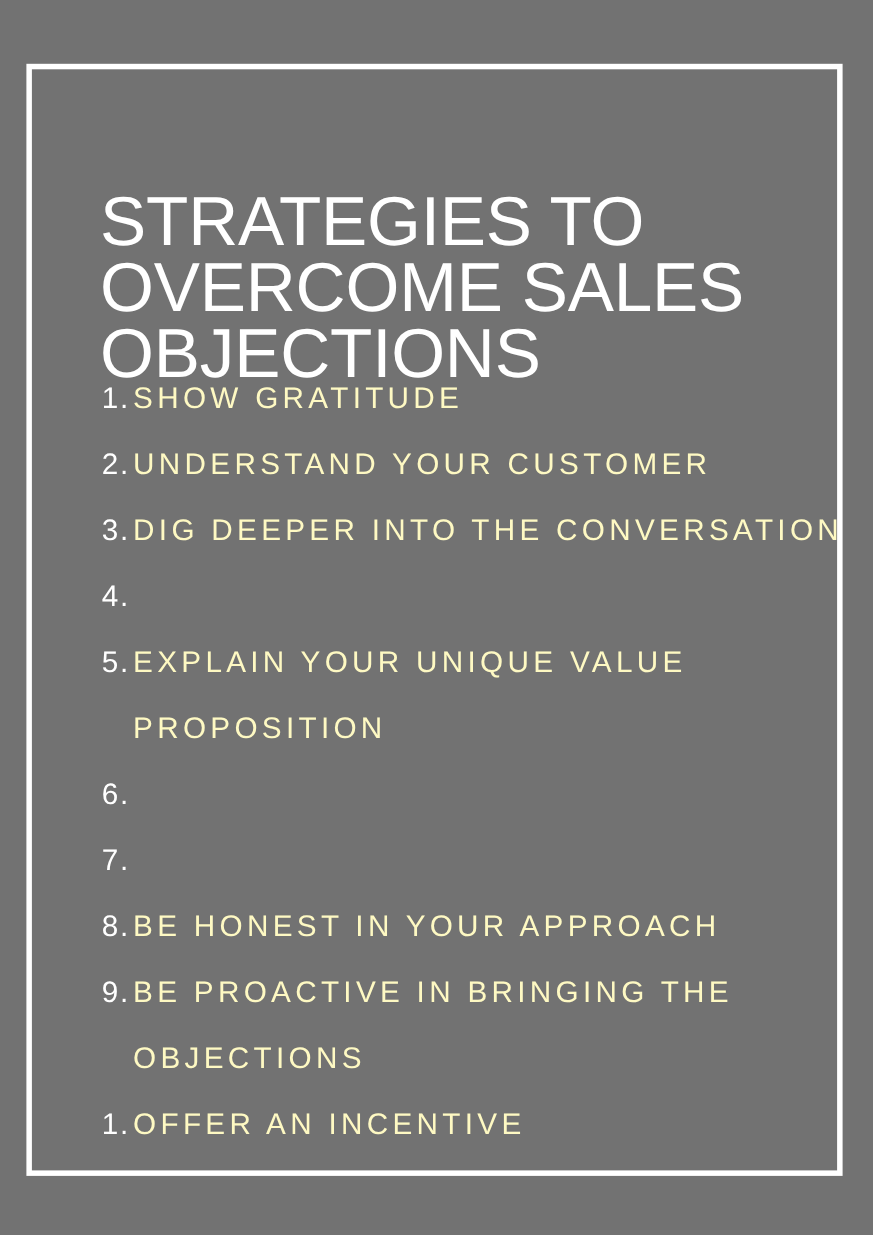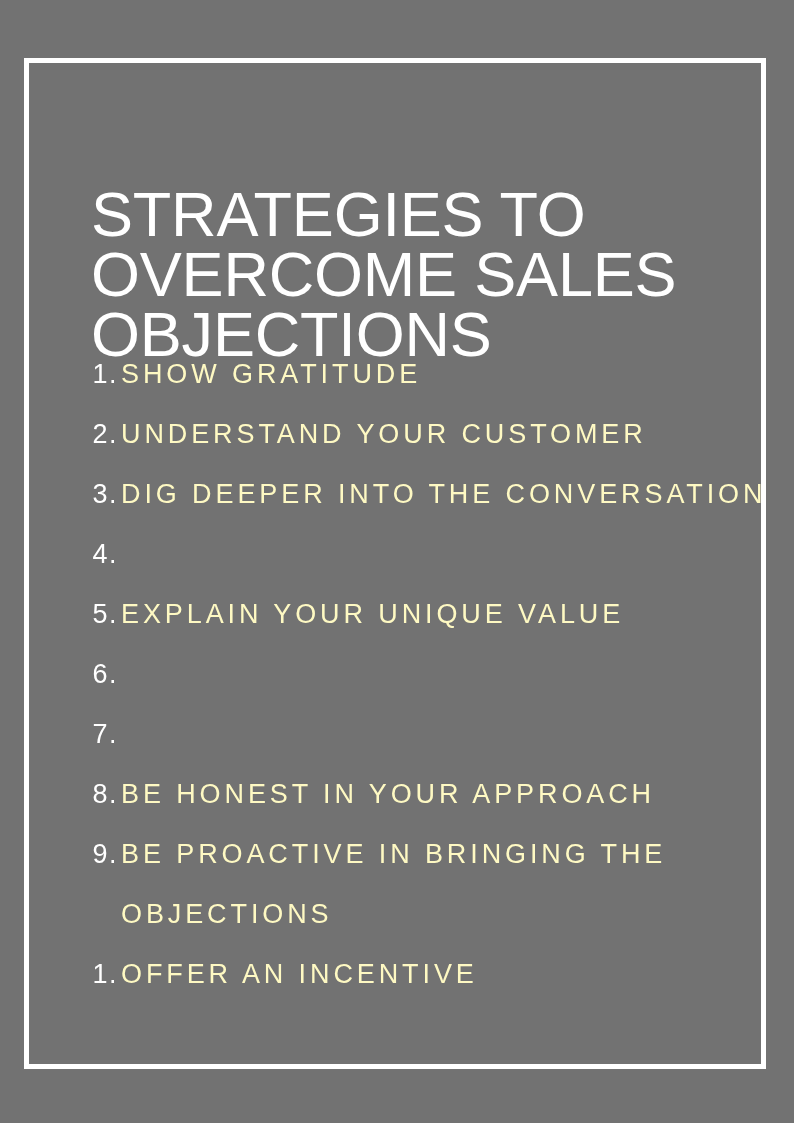--- a/index.html
+++ b/index.html
@@ -31,21 +31,21 @@
     width: 742px;
     height: 1011px;
     border: 5px solid #ffffff;
     box-sizing: border-box;
     pointer-events: none;
   }
 
   .content {
     position: absolute;
     left: 0;
-    top: 12px;
+    top: 0;
     width: 794px;
     height: 897px;
   }
 
   
   .title {
     position: absolute;
     left: 91px;
     top: 130px;
     width: 640px;
@@ -125,20 +125,24 @@
           <span class="item-number">3.</span>
           <span class="item-text">Dig Deeper Into The Conversation</span>
         </div>
         <div class="list-item">
           <span class="item-number">4.</span>
         </div>
         <div class="list-item">
           <span class="item-number">5.</span>
           <span class="item-text">Explain Your Unique Value</span>
         </div>
+        <div class="list-item continuation">
+          <span class="item-number">5.</span>
+          <span class="item-text">Proposition</span>
+        </div>
         <div class="list-item">
           <span class="item-number">6.</span>
         </div>
         <div class="list-item">
           <span class="item-number">7.</span>
         </div>
         <div class="list-item">
           <span class="item-number">8.</span>
           <span class="item-text">Be Honest In Your Approach</span>
         </div>

